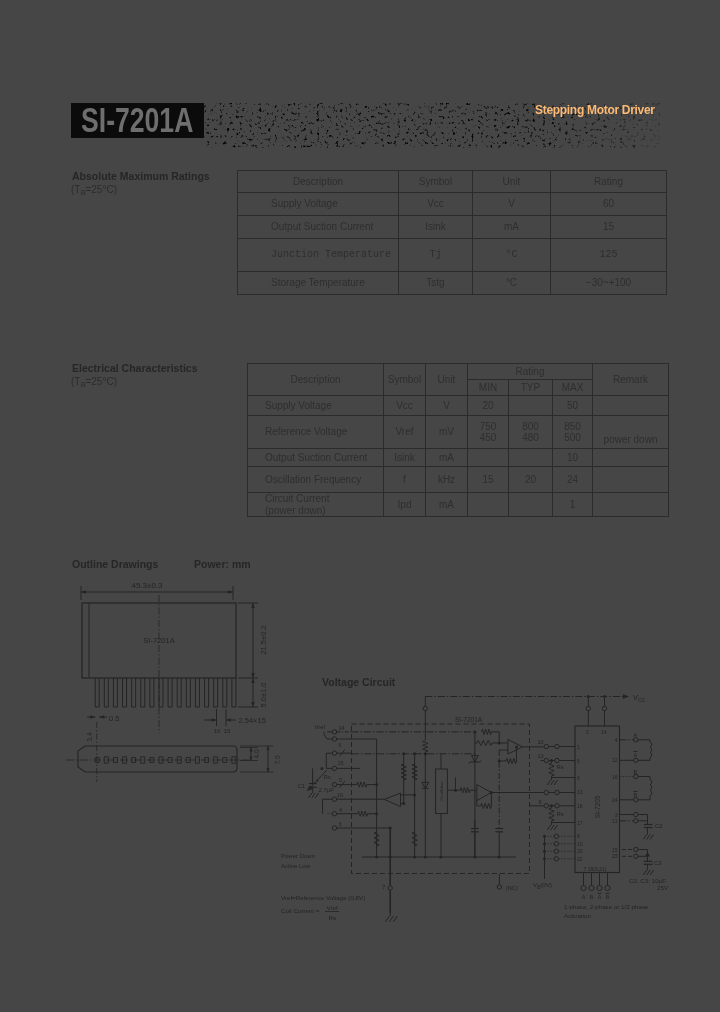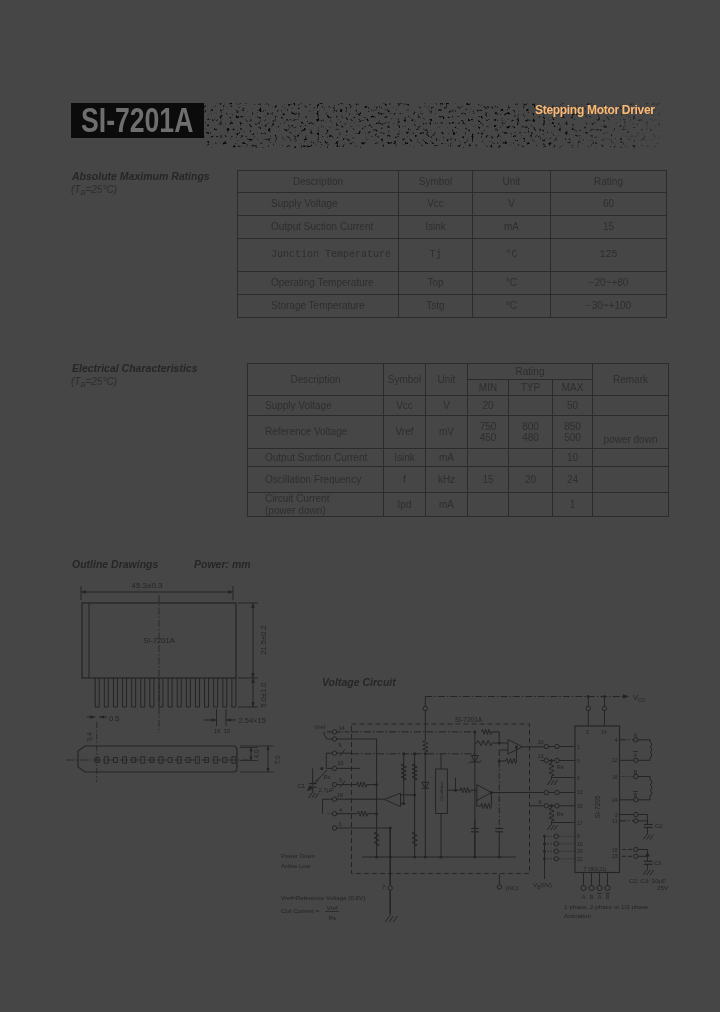--- a/index.html
+++ b/index.html
@@ -5,21 +5,21 @@
   html,body{margin:0;padding:0;}
   body{width:720px;height:1012px;background:#464646;position:relative;overflow:hidden;
        font-family:"Liberation Sans",sans-serif;}
   .abs{position:absolute;}
   table{border-collapse:collapse;table-layout:fixed;}
   td,th{border:1px solid #2b2b2b;color:#2e2e2e;font-size:10px;font-weight:normal;
         text-align:center;vertical-align:middle;padding:0;line-height:1.15;}
   table.t1 td.l{text-align:left;padding-left:33px;}
   table.t2 td.l{text-align:left;padding-left:17px;}
   td.l{text-align:left;}
-  .hd{color:#262626;font-weight:bold;font-size:10.5px;font-style:italic;}
+  .hd{color:#262626;font-weight:bold;font-size:10.5px;}
 </style>
 </head>
 <body>
 
 <div class="abs" style="left:71px;top:103px;width:133px;height:35px;background:#0b0b0b;"></div>
 
 <div class="abs" style="left:81px;top:103px;width:160px;height:35px;color:#6e6e6e;font-weight:bold;font-size:35px;line-height:34px;white-space:nowrap;transform:scaleX(0.76);transform-origin:0 0;">SI-7201A</div>
 
 <svg class="abs" style="left:204px;top:103px;" width="456" height="45">
   <filter id="noise" x="0" y="0" width="100%" height="100%">
@@ -73,26 +73,20 @@
         <td>mA</td>
         <td>15</td>
       </tr>
   <tr style="height:33px;font-family:Liberation Mono, monospace;">
         <td class="l">Junction Temperature</td>
         <td>Tj</td>
         <td>°C</td>
         <td>125</td>
       </tr>
   <tr style="height:23px;">
-        <td class="l">Operating Temperature</td>
-        <td>Top</td>
-        <td>°C</td>
-        <td>−20~+80</td>
-      </tr>
-  <tr style="height:23px;">
         <td class="l">Storage Temperature</td>
         <td>Tstg</td>
         <td>°C</td>
         <td>−30~+100</td>
       </tr>
 </tbody>
   </table>
 
 <div class="abs hd" style="left:72px;top:362px;">Electrical Characteristics</div>
 

